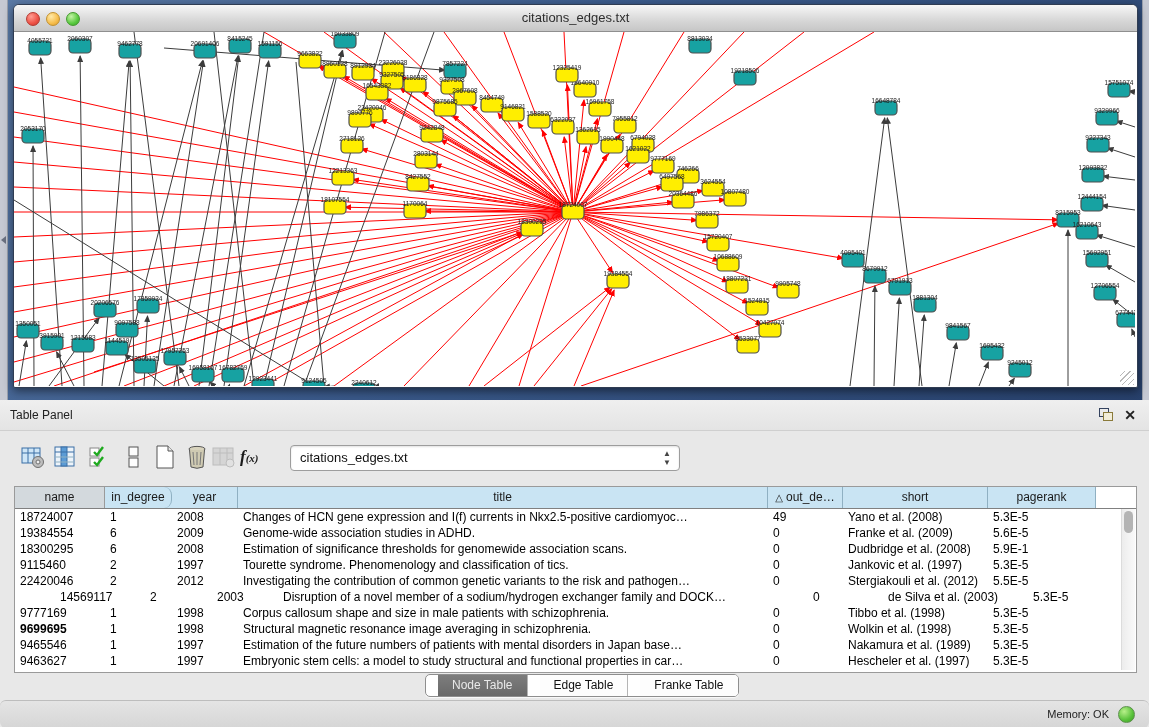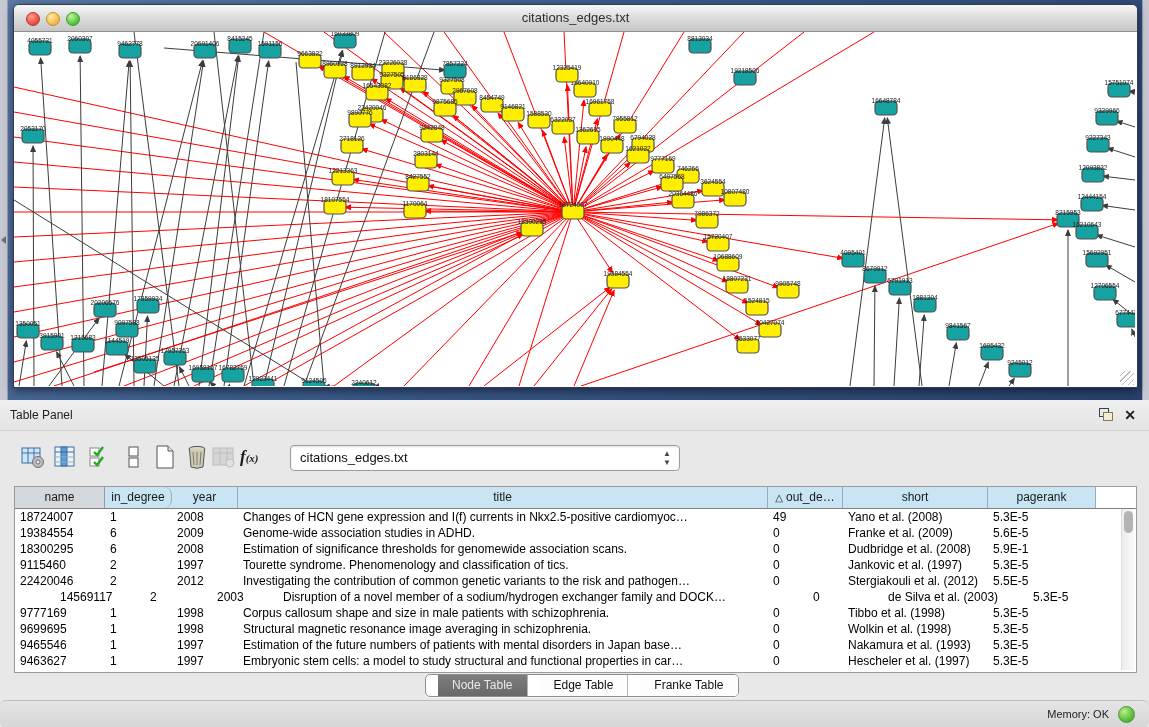--- a/index.html
+++ b/index.html
@@ -574,35 +574,35 @@
         <div class="tr">
           <div class="td" style="width: 90px;">9777169</div>
           <div class="td" style="width: 67px;">1</div>
           <div class="td" style="width: 66px;">1998</div>
           <div class="td" style="width: 530px;">Corpus callosum shape and size in male patients with schizophrenia.</div>
           <div class="td" style="width: 75px;">0</div>
           <div class="td" style="width: 145px;">Tibbo et al. (1998)</div>
           <div class="td" style="width: 108px;">5.3E-5</div>
         </div>
         <div class="tr">
-          <div class="td" style="width: 90px;">9699695</div>
+          <div class="td" style="width: 90px; font-weight: bold;">9699695</div>
           <div class="td" style="width: 67px;">1</div>
           <div class="td" style="width: 66px;">1998</div>
           <div class="td" style="width: 530px;">Structural magnetic resonance image averaging in schizophrenia.</div>
           <div class="td" style="width: 75px;">0</div>
           <div class="td" style="width: 145px;">Wolkin et al. (1998)</div>
           <div class="td" style="width: 108px;">5.3E-5</div>
         </div>
         <div class="tr">
           <div class="td" style="width: 90px;">9465546</div>
           <div class="td" style="width: 67px;">1</div>
           <div class="td" style="width: 66px;">1997</div>
           <div class="td" style="width: 530px;">Estimation of the future numbers of patients with mental disorders in Japan base…</div>
           <div class="td" style="width: 75px;">0</div>
-          <div class="td" style="width: 145px;">Nakamura et al. (1993)</div>
+          <div class="td" style="width: 145px;">Nakamura et al. (1989)</div>
           <div class="td" style="width: 108px;">5.3E-5</div>
         </div>
         <div class="tr">
           <div class="td" style="width: 90px;">9463627</div>
           <div class="td" style="width: 67px;">1</div>
           <div class="td" style="width: 66px;">1997</div>
           <div class="td" style="width: 530px;">Embryonic stem cells: a model to study structural and functional properties in car…</div>
           <div class="td" style="width: 75px;">0</div>
           <div class="td" style="width: 145px;">Hescheler et al. (1997)</div>
           <div class="td" style="width: 108px;">5.3E-5</div>

